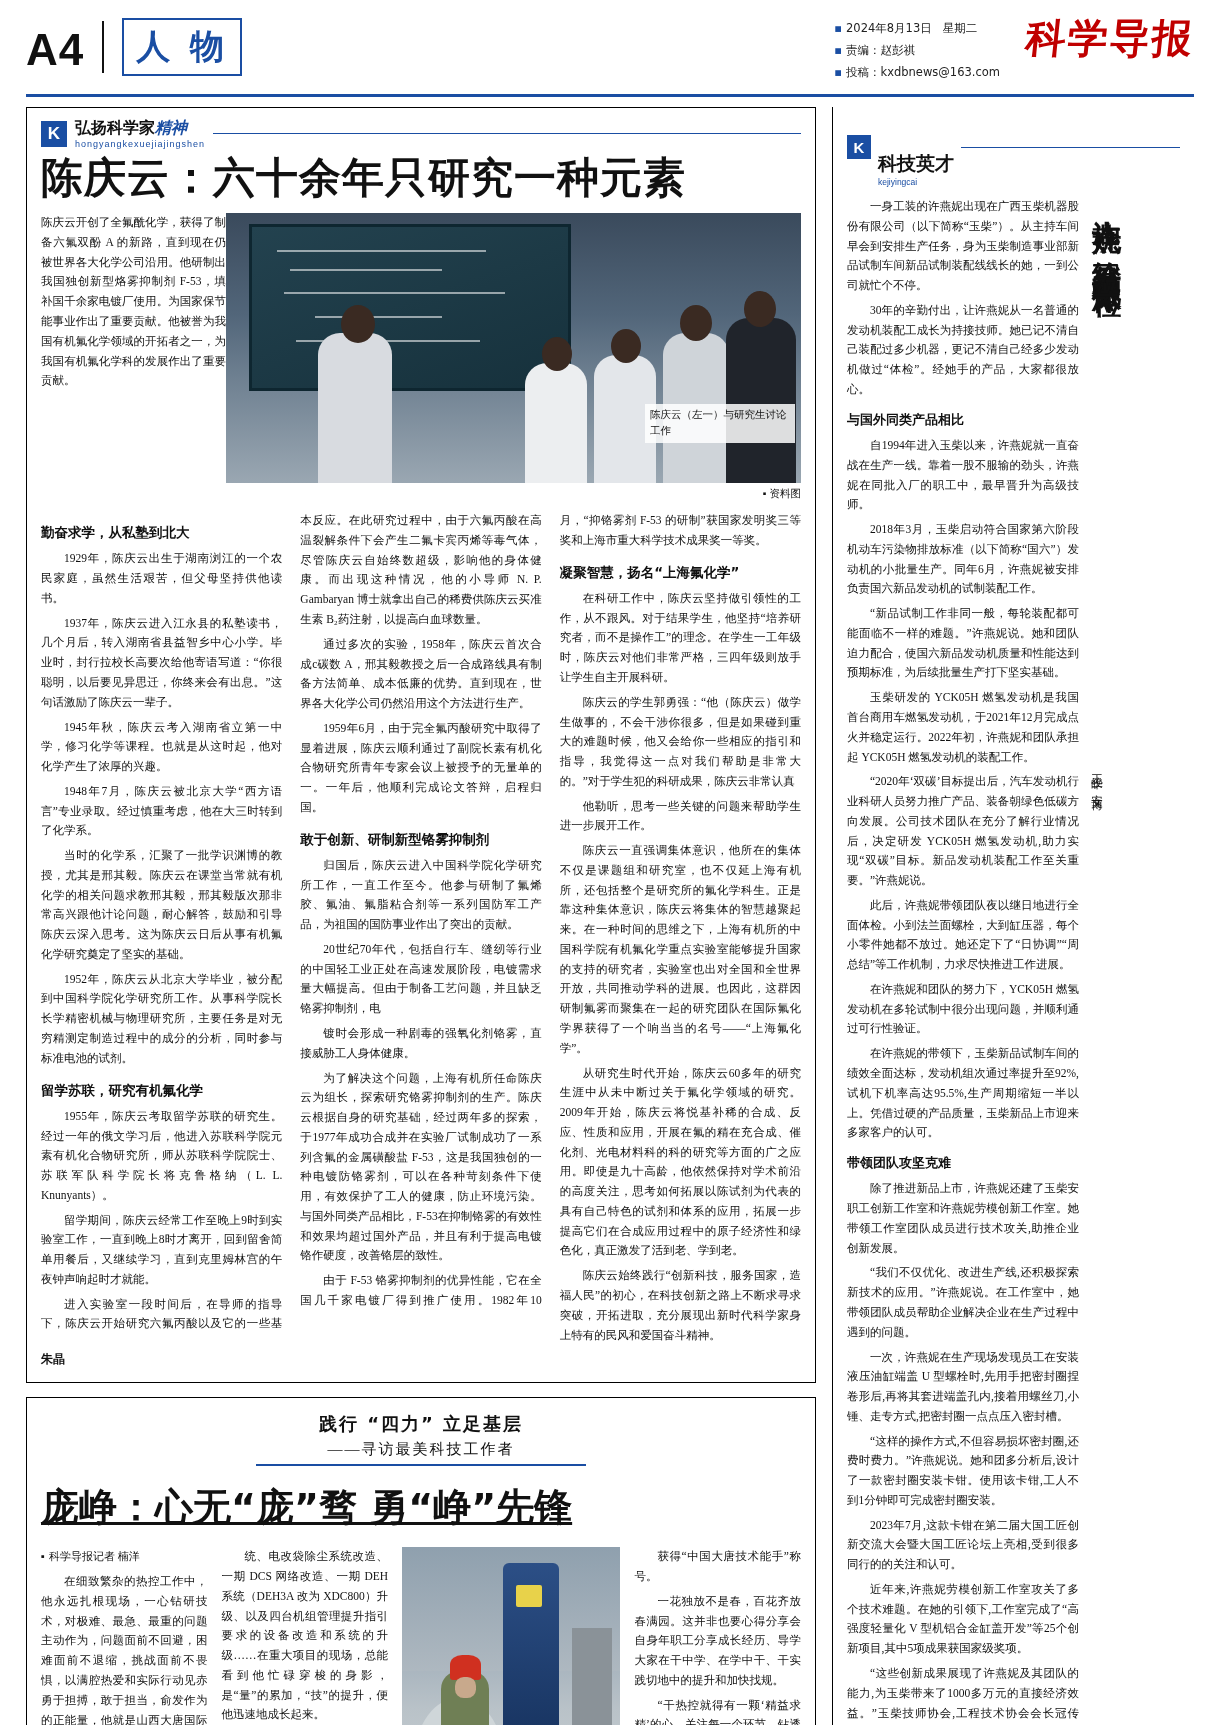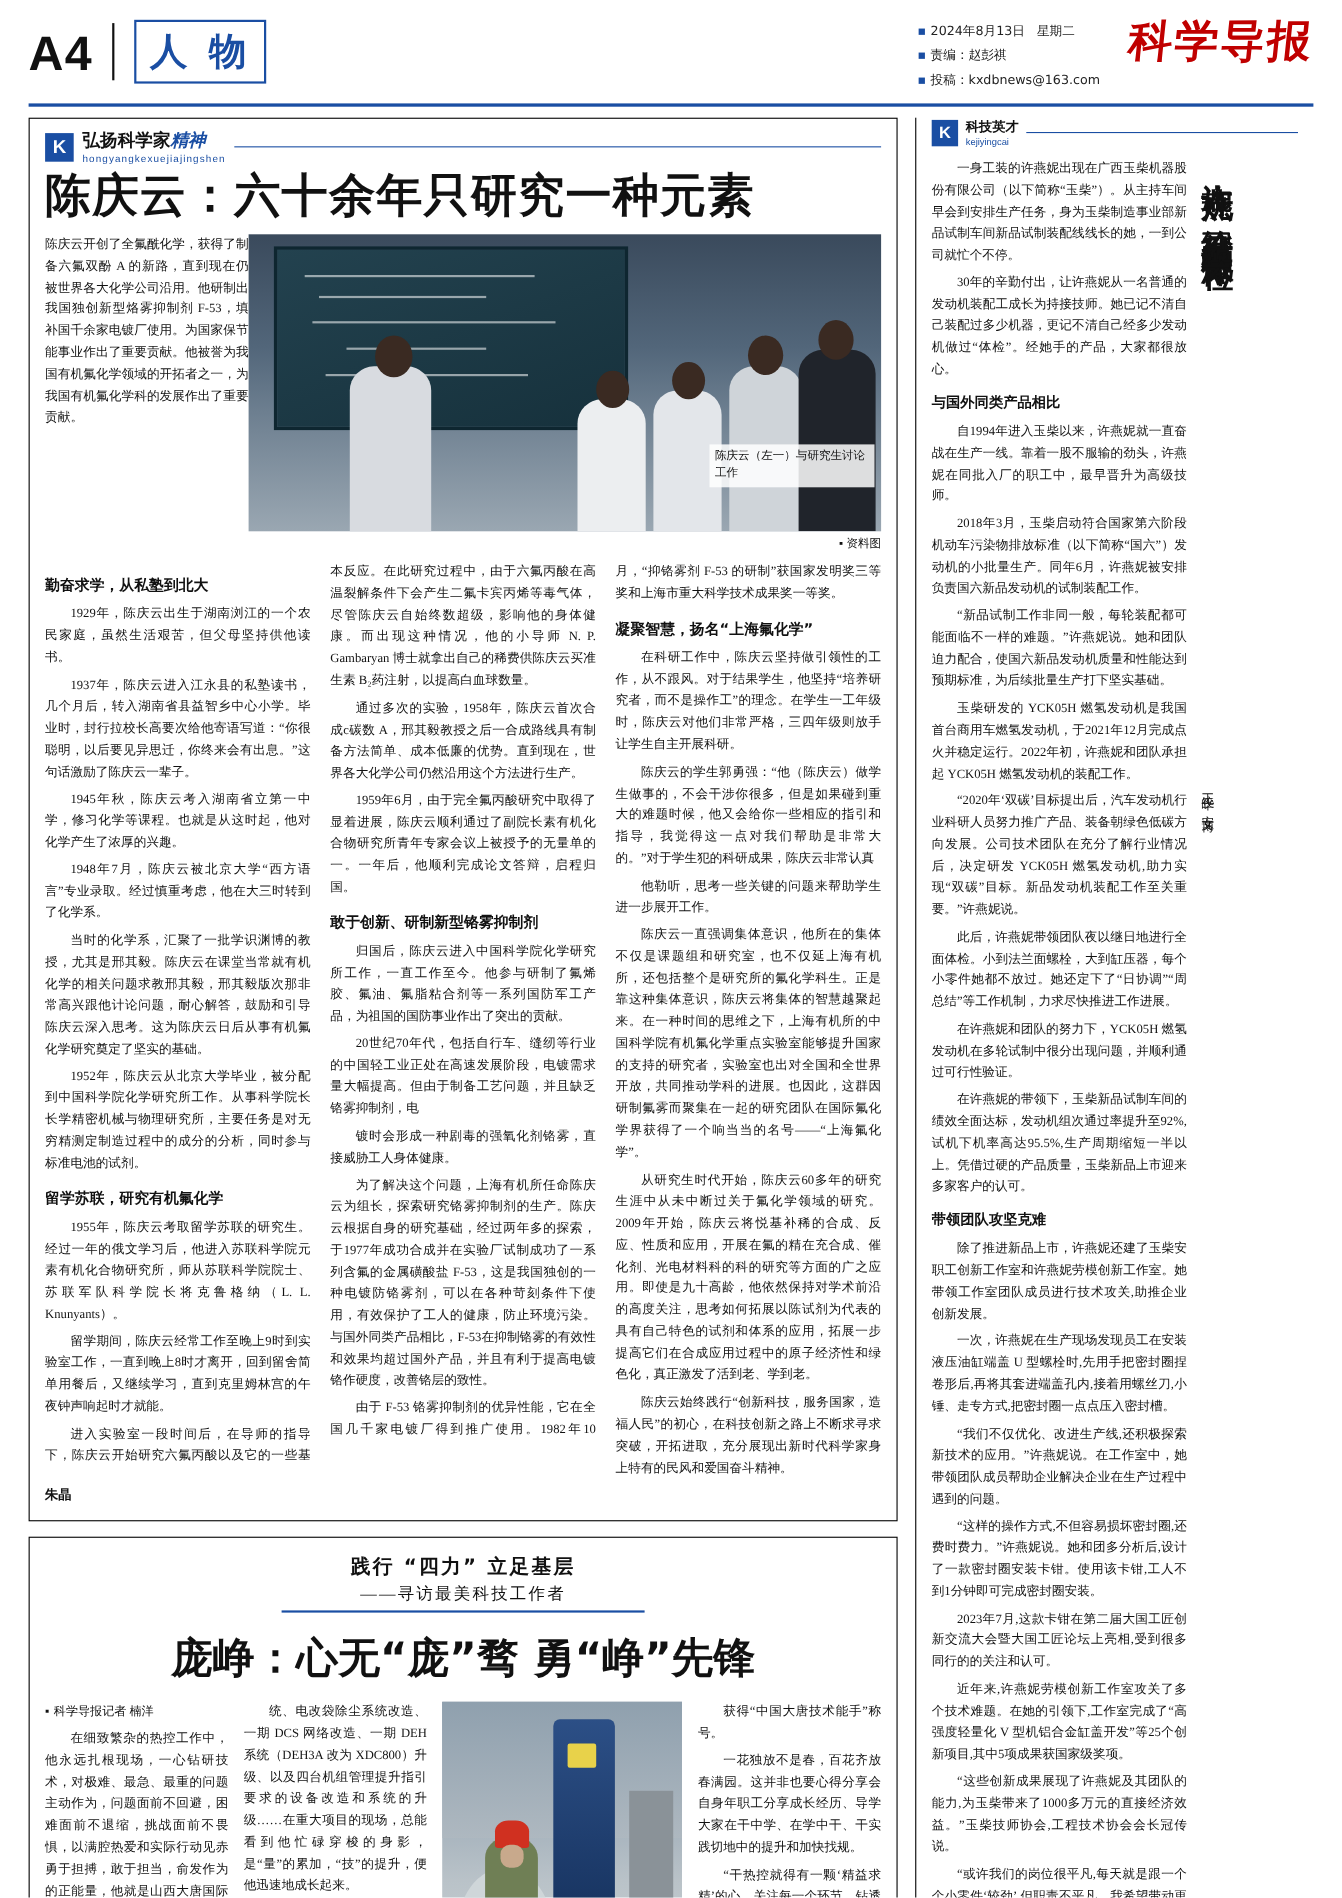--- a/index.html
+++ b/index.html
@@ -94,38 +94,38 @@
   .byline { text-align:left; font-weight:700; font-size:12px; margin-top:6px; }
 
   
   .art2 { border:1px solid #000; margin-top:14px; padding:14px; }
   .a2-kicker { text-align:center; }
   .a2-k1 { font-family:"DejaVu Sans", sans-serif; font-size:18px; font-weight:700; letter-spacing:2px; }
   .a2-k2 { font-size:15px; margin-top:4px; letter-spacing:2px; }
   .a2-rule { width:330px; height:2px; background:#1a4ea3; margin:5px auto 0; }
   h1.head2 {
     font-family:"DejaVu Sans", sans-serif; font-size:38px; font-weight:700;
-    text-align:center; margin:16px 0 14px;
+    text-align:left; margin:16px 0 14px;text-decoration:underline;
   }
   .a2-cols { display:flex; gap:14px; font-size:11.5px; line-height:1.72; text-align:justify; }
   .a2-c { width:180px; }
   .a2-c p { margin:0 0 5px; text-indent:2em; }
   .a2-author { font-size:11px; margin-bottom:6px; text-indent:0 !important; }
   .a2-author:before { content:"▪"; margin-right:4px; }
   .a2-photo { width:236px; }
   .a2-img {
     width:100%; height:270px;
     background:linear-gradient(180deg,#7c8ea0 0%,#9aa9b6 30%,#b9c2c8 60%,#cfd5d8 100%);
     position:relative; overflow:hidden;
   }
 
   
   .rk { display:flex; align-items:center; gap:7px; }
   .rk-badge { width:24px; height:24px; background:#1a4ea3; color:#fff; font-family:"Liberation Sans",sans-serif; font-weight:700; font-size:15px; display:flex; align-items:center; justify-content:center;}
-  .rk-cn { font-size:12px; font-weight:700; font-family:"DejaVu Sans", sans-serif; }
+  .rk-cn { font-size:19px; font-weight:700; font-family:"DejaVu Sans", sans-serif;margin-top:44px; }
   .rk-py { font-size:8.5px; color:#1a4ea3; font-family:"Liberation Sans",sans-serif; }
   .rk-rule { flex:1; height:1px; background:#1a4ea3; }
 
   .r-wrap { display:flex; gap:10px; margin-top:10px; }
   .r-body { width:232px; font-size:11.5px; line-height:1.72; text-align:justify; }
   .r-body p { margin:0 0 5px; text-indent:2em; }
   .r-sub { font-family:"DejaVu Sans", sans-serif; font-weight:700; font-size:13px; margin:9px 0 5px; text-indent:0 !important; }
   .v-title {
     writing-mode:vertical-rl; text-orientation:upright;
     font-family:"DejaVu Sans", sans-serif; font-weight:700;
@@ -298,22 +298,22 @@
           <p>自1994年进入玉柴以来，许燕妮就一直奋战在生产一线。靠着一股不服输的劲头，许燕妮在同批入厂的职工中，最早晋升为高级技师。</p>
           <p>2018年3月，玉柴启动符合国家第六阶段机动车污染物排放标准（以下简称“国六”）发动机的小批量生产。同年6月，许燕妮被安排负责国六新品发动机的试制装配工作。</p>
           <p>“新品试制工作非同一般，每轮装配都可能面临不一样的难题。”许燕妮说。她和团队迫力配合，使国六新品发动机质量和性能达到预期标准，为后续批量生产打下坚实基础。</p>
           <p>玉柴研发的 YCK05H 燃氢发动机是我国首台商用车燃氢发动机，于2021年12月完成点火并稳定运行。2022年初，许燕妮和团队承担起 YCK05H 燃氢发动机的装配工作。</p>
           <p>“2020年‘双碳’目标提出后，汽车发动机行业科研人员努力推广产品、装备朝绿色低碳方向发展。公司技术团队在充分了解行业情况后，决定研发 YCK05H 燃氢发动机,助力实现“双碳”目标。新品发动机装配工作至关重要。”许燕妮说。</p>
           <p>此后，许燕妮带领团队夜以继日地进行全面体检。小到法兰面螺栓，大到缸压器，每个小零件她都不放过。她还定下了“日协调”“周总结”等工作机制，力求尽快推进工作进展。</p>
           <p>在许燕妮和团队的努力下，YCK05H 燃氢发动机在多轮试制中很分出现问题，并顺利通过可行性验证。</p>
           <p>在许燕妮的带领下，玉柴新品试制车间的绩效全面达标，发动机组次通过率提升至92%,试机下机率高达95.5%,生产周期缩短一半以上。凭借过硬的产品质量，玉柴新品上市迎来多家客户的认可。</p>
           <div class="r-sub">带领团队攻坚克难</div>
           <p>除了推进新品上市，许燕妮还建了玉柴安职工创新工作室和许燕妮劳模创新工作室。她带领工作室团队成员进行技术攻关,助推企业创新发展。</p>
+          <p>“我们不仅优化、改进生产线,还积极探索新技术的应用。”许燕妮说。在工作室中，她带领团队成员帮助企业解决企业在生产过程中遇到的问题。</p>
           <p>一次，许燕妮在生产现场发现员工在安装液压油缸端盖 U 型螺栓时,先用手把密封圈捏卷形后,再将其套进端盖孔内,接着用螺丝刀,小锤、走专方式,把密封圈一点点压入密封槽。</p>
-          <p>“我们不仅优化、改进生产线,还积极探索新技术的应用。”许燕妮说。在工作室中，她带领团队成员帮助企业解决企业在生产过程中遇到的问题。</p>
           <p>“这样的操作方式,不但容易损坏密封圈,还费时费力。”许燕妮说。她和团多分析后,设计了一款密封圈安装卡钳。使用该卡钳,工人不到1分钟即可完成密封圈安装。</p>
           <p>2023年7月,这款卡钳在第二届大国工匠创新交流大会暨大国工匠论坛上亮相,受到很多同行的的关注和认可。</p>
           <p>近年来,许燕妮劳模创新工作室攻关了多个技术难题。在她的引领下,工作室完成了“高强度轻量化 V 型机铝合金缸盖开发”等25个创新项目,其中5项成果获国家级奖项。</p>
           <p>“这些创新成果展现了许燕妮及其团队的能力,为玉柴带来了1000多万元的直接经济效益。”玉柴技师协会,工程技术协会会长冠传说。</p>
           <p>“或许我们的岗位很平凡,每天就是跟一个个小零件‘较劲’,但职责不平凡。我希望带动更多人投身技术创新,为提升产品质量贡献微薄之力。”许燕妮说。</p>
         </div>
         <div>
           <div class="v-title">许燕妮：给新品发动机「做体检」</div>
           <div class="v-byline">王皎华  安文博</div>
         </div>

